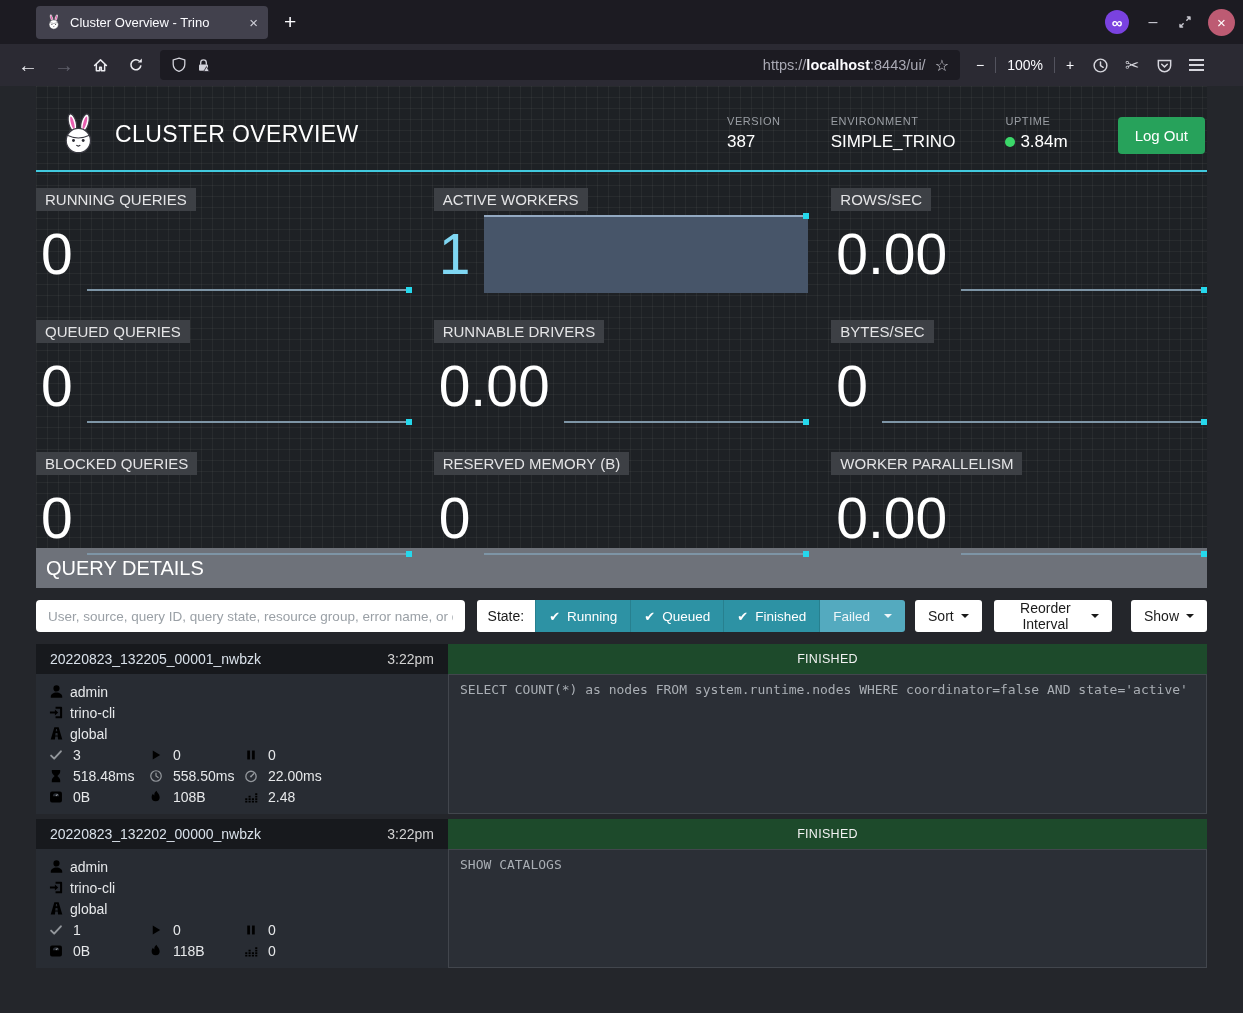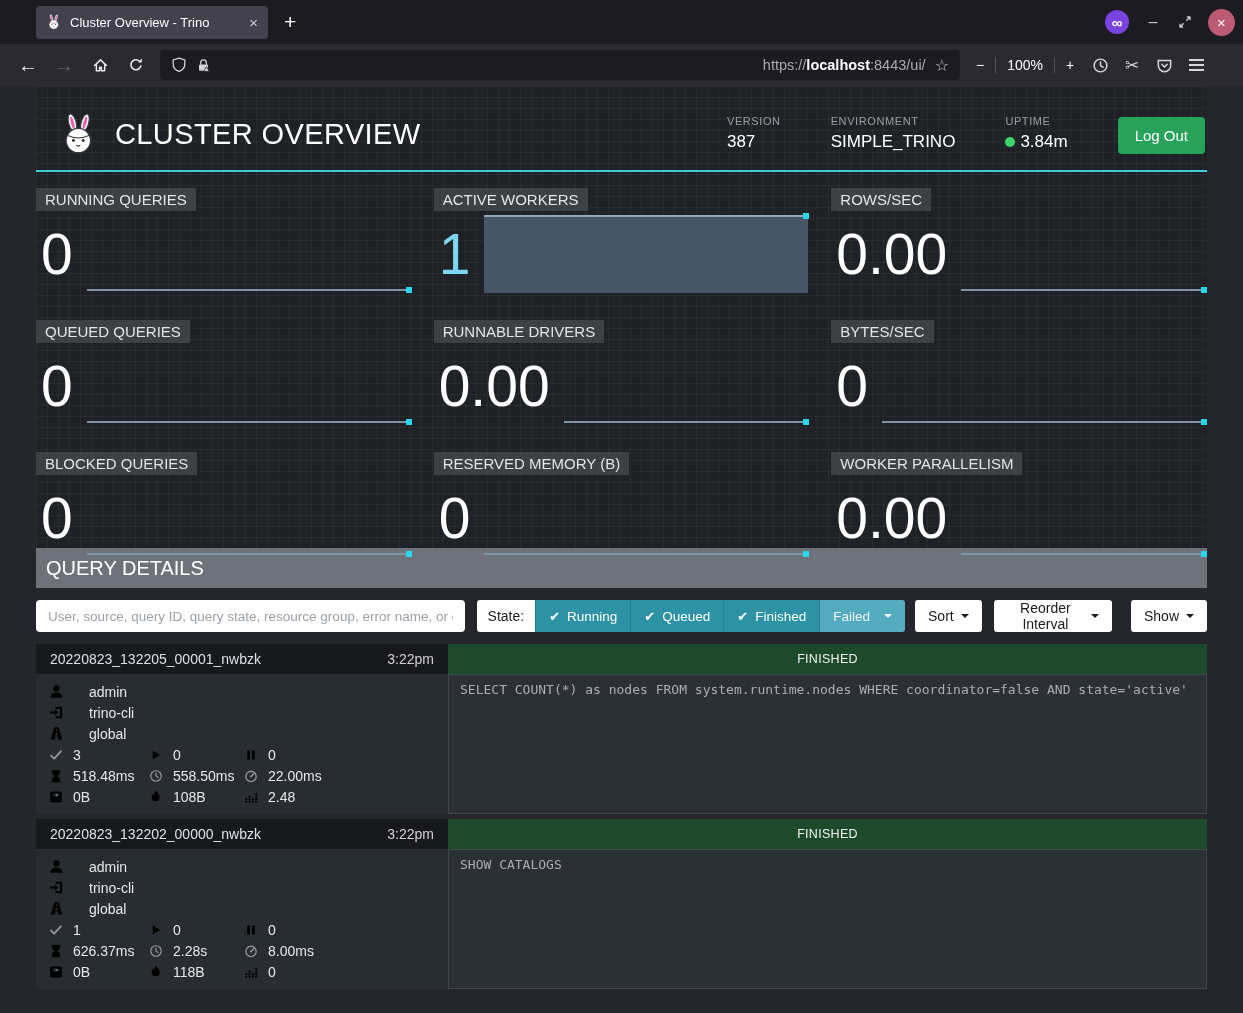--- a/index.html
+++ b/index.html
@@ -48,21 +48,21 @@
   .page { height:927px; background:#24262b; }
   .dashboard { margin:0 36px; padding:12px 0 8px; height:462px;
     background-color:#1e2125;
     background-image:
       linear-gradient(rgba(255,255,255,0.045) 1px, transparent 1px),
       linear-gradient(90deg, rgba(255,255,255,0.045) 1px, transparent 1px);
     background-size:11px 11px;
   }
   .apphead { display:flex; align-items:center; height:72px; }
   .app-logo { margin-left:22px; }
-  .app-title { font-size:29px; color:#fff; margin-left:15px; letter-spacing:0.4px; }
+  .app-title { font-size:23px; color:#fff; margin-left:15px; letter-spacing:0.4px; }
   .head-right { margin-left:auto; display:flex; align-items:flex-start; gap:50px; margin-right:2px; }
   .stat-block .lbl { font-size:11px; color:#9a9ea4; letter-spacing:0.6px; margin-bottom:5px; }
   .stat-block .val { font-size:17px; color:#fff; display:flex; align-items:center; }
   .uptime-dot { display:inline-block; width:10px; height:10px; border-radius:50%; background:#3bd769; margin-right:5px; }
   .logout-btn { background:#27a25b; color:#fff; border:none; border-radius:4px; font-size:15px;
                 padding:10px 17px; margin-top:2px; cursor:pointer; font-family:inherit; }
   .divider { height:2px; background:#41c9de; }
 
   .tiles { display:grid; grid-template-columns:repeat(3,1fr); column-gap:29px; row-gap:10px; margin-top:16px;gap:22px; }
   .tile { height:110px; position:relative; }
@@ -100,21 +100,21 @@
 
   
   .cards { margin:0 36px; }
   .card { display:grid; grid-template-columns:412px 1fr; grid-template-rows:30px 1fr; margin-bottom:5px; }
   .c-id-row { background:#17191d; display:flex; justify-content:space-between; align-items:center; padding:0 14px; }
   .c-id { color:#d9e1ea; font-size:14px; text-decoration:none; }
   .c-time { color:#d2d2d2; font-size:14px; }
   .c-status { background:#1d4a2b; color:#f2f2f2; font-size:12.5px; display:flex; align-items:center;
               justify-content:center; letter-spacing:0.3px; }
   .c-meta { background:#282c33; padding:7px 12px 7px; }
-  .meta-line { display:flex; align-items:center; height:21px; gap:25px; font-size:14px; color:#e6e8ea; }
+  .meta-line { display:flex; align-items:center; height:21px; gap:6px; font-size:14px; color:#e6e8ea; }
   .stat-row { display:grid; grid-template-columns:100px 95px auto; height:21px; }
   .stat-cell { display:flex; align-items:center; gap:9px; font-size:14px; color:#e6e8ea; }
   .icon-c { color:#3fc3e8; width:16px; display:flex; justify-content:center; }
   .icon-g { color:#93979c; width:16px; display:flex; justify-content:center; }
   .c-sql { background:#2b2f36; border:1px solid #42464d; padding:7px 11px;
            font-family:"DejaVu Sans Mono", monospace; font-size:13px; color:#a9aeb4; white-space:pre-wrap; }
 </style>
 </head>
 <body>
 
@@ -608,46 +608,20 @@
                   <use href="#sym-pause"></use>
                 </svg>
               </span>
               <span>0</span>
             </span>
         </div>
         <div class="stat-row">
           <span class="stat-cell">
               <span class="icon-g">
                 <svg width="14" height="14">
-                  <use href="#sym-hourglass"></use>
-                </svg>
-              </span>
-              <span>626.37ms</span>
-            </span>
-          <span class="stat-cell">
-              <span class="icon-g">
-                <svg width="14" height="14">
-                  <use href="#sym-clock"></use>
-                </svg>
-              </span>
-              <span>2.28s</span>
-            </span>
-          <span class="stat-cell">
-              <span class="icon-g">
-                <svg width="14" height="14">
-                  <use href="#sym-gauge"></use>
-                </svg>
-              </span>
-              <span>8.00ms</span>
-            </span>
-        </div>
-        <div class="stat-row">
-          <span class="stat-cell">
-              <span class="icon-g">
-                <svg width="14" height="14">
                   <use href="#sym-scale"></use>
                 </svg>
               </span>
               <span>0B</span>
             </span>
           <span class="stat-cell">
               <span class="icon-g">
                 <svg width="14" height="14">
                   <use href="#sym-fire"></use>
                 </svg>

